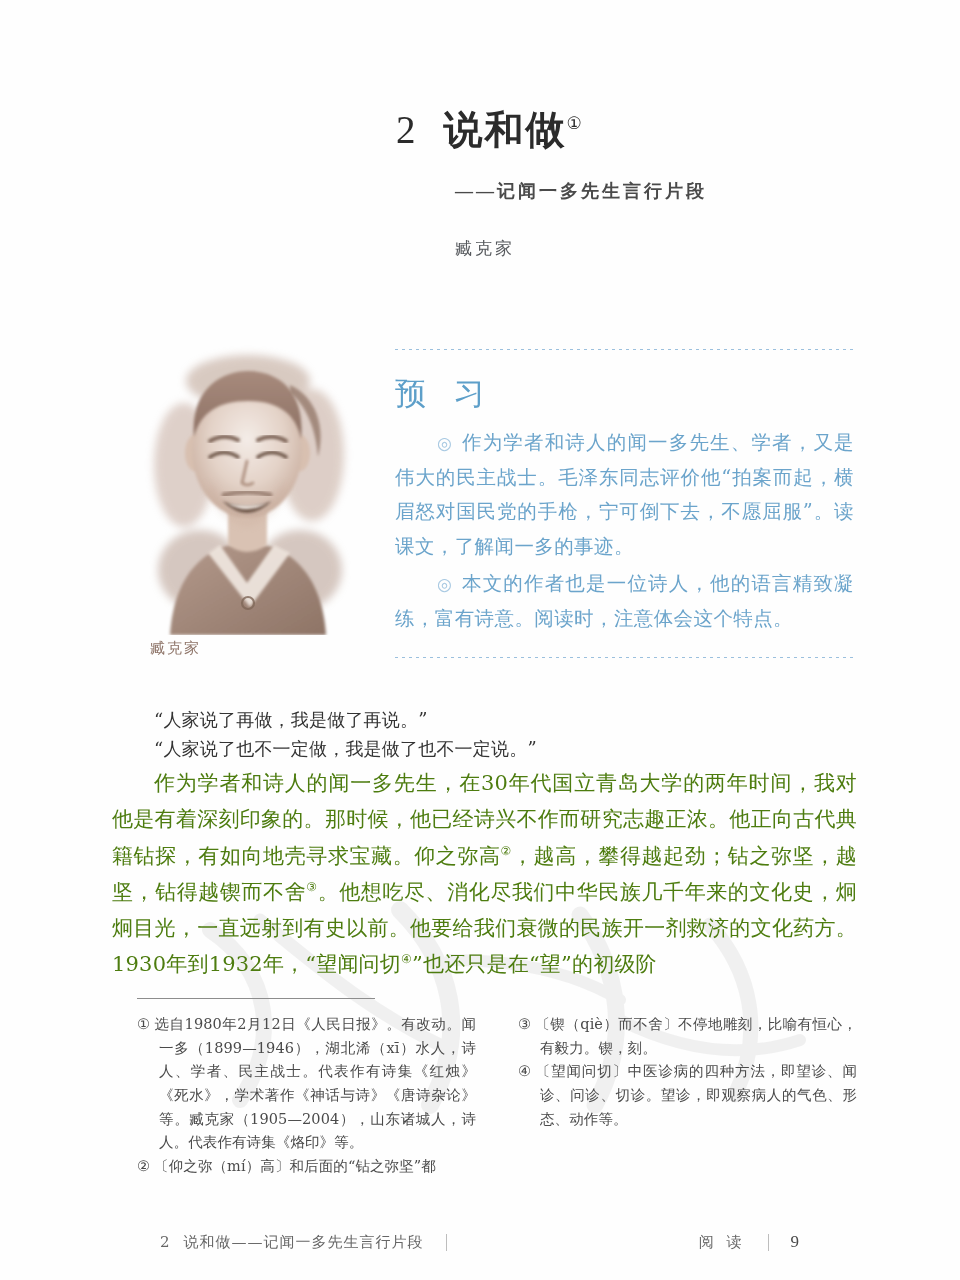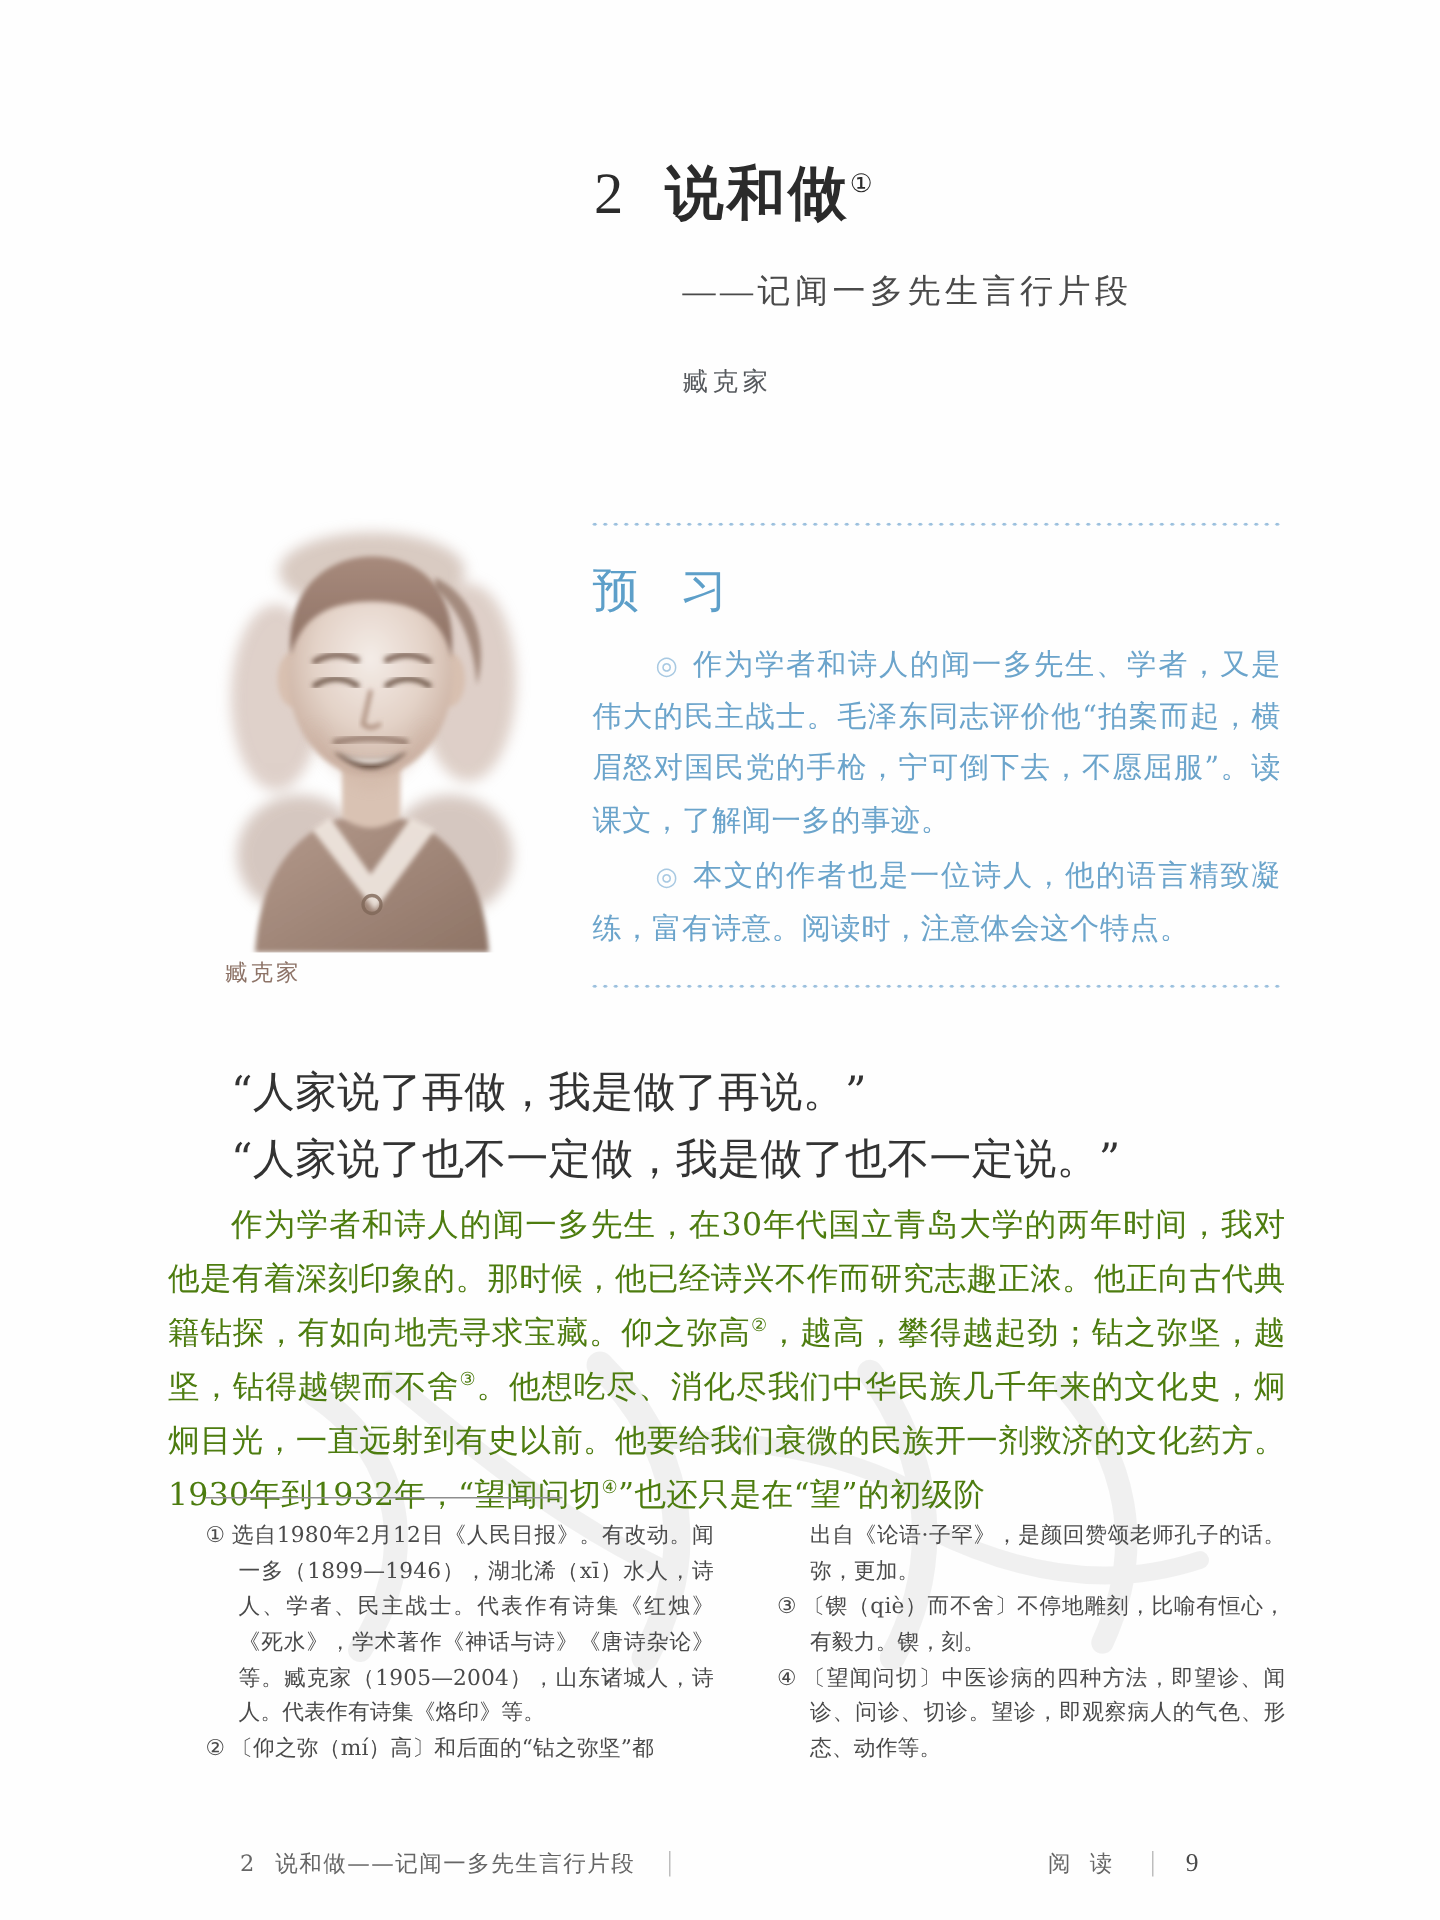--- a/index.html
+++ b/index.html
@@ -61,24 +61,25 @@
   }
   .main-title .sup {
     font-size: 17px;
     vertical-align: super;
     font-weight: 400;
     letter-spacing: 0;
   }
   .subtitle {
     margin-top: 24px;
     padding-left: 455px;
-    font-size: 22px;
+    font-size: 18px;
     color: #4a4a4a;
     letter-spacing: 3px;
     font-family: "Liberation Serif", "DejaVu Serif", serif;
+    font-weight: bold;
   }
   .byline {
     margin-top: 34px;
     padding-left: 455px;
     font-size: 17px;
     color: #55585c;
     letter-spacing: 3px;
   }
 
   
@@ -150,21 +151,21 @@
   
   .body-text {
     position: absolute;
     left: 112px;
     top: 705px;
     width: 745px;
     z-index: 3;
     font-family: "DejaVu Serif", "Liberation Serif", serif;
   }
   .quote-line {
-    font-size: 28px;
+    font-size: 18px;
     line-height: 1.62;
     color: #333333;
     text-indent: 42px;
     letter-spacing: 0.2px;
   }
   .para {
     font-size: 21px;
     line-height: 1.72;
     color: #4d7c0f;
     text-indent: 42px;
@@ -381,21 +382,20 @@
     <div class="fn-col">
       <div class="fn">
         <span class="marker">①</span><span>选自1980年2月12日《人民日报》。有改动。闻一多（1899—1946），湖北浠（xī）水人，诗人、学者、民主战士。代表作有诗集《红烛》《死水》，学术著作《神话与诗》《唐诗杂论》等。臧克家（1905—2004），山东诸城人，诗人。代表作有诗集《烙印》等。</span>
       </div>
       <div class="fn">
         <span class="marker">②</span><span>〔仰之弥（mí）高〕和后面的“钻之弥坚”都</span>
       </div>
     </div>
 
     <div class="fn-col">
-      <div class="fn-cont">出自《论语·子罕》，是颜回赞颂老师孔子的话。弥，更加。</div>
       <div class="fn">
         <span class="marker">③</span><span>〔锲（qiè）而不舍〕不停地雕刻，比喻有恒心，有毅力。锲，刻。</span>
       </div>
       <div class="fn">
         <span class="marker">④</span><span>〔望闻问切〕中医诊病的四种方法，即望诊、闻诊、问诊、切诊。望诊，即观察病人的气色、形态、动作等。</span>
       </div>
     </div>
 
   </div>
 

